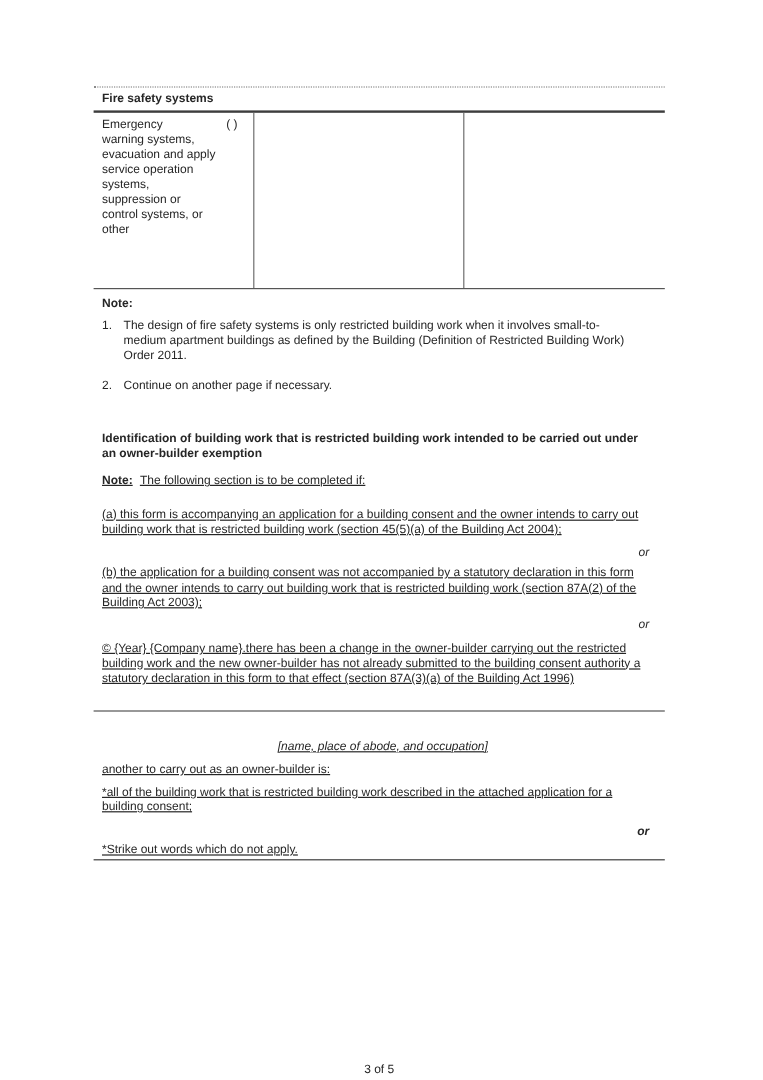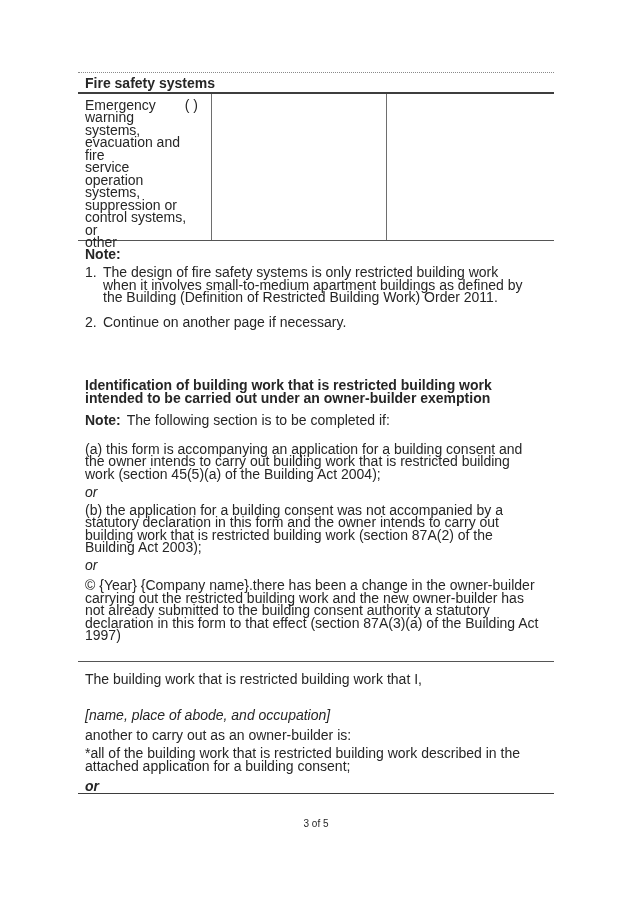--- a/index.html
+++ b/index.html
@@ -13,21 +13,21 @@
     position: relative;
     font-family: "Liberation Sans", sans-serif;
     color: #262626;
     overflow: hidden;
   }
   .content {
     position: absolute;
     left: 78px;
     top: 72px;
     width: 476px;
-    font-size: 14px;
+    font-size: 10px;
     line-height: 12.5px;
   }
 
   
   .fs-table {
     border-top: 1px dotted #8a8a8a;
     border-bottom: 1.5px solid #555;
   }
   .fs-table-header {
     border-bottom: 2px solid #3d3d3d;
@@ -69,45 +69,46 @@
   .note-list { margin: 0 21px 0 7px; }
   .note-item { display: flex; }
   .note-item .num { width: 18px; flex: 0 0 18px; }
   .note-item .txt { flex: 1; }
   #note-item-1 { margin-top: 6px; }
   #note-item-2 { margin-top: 12px; }
 
   
   .section-heading {
     font-weight: bold;
-    margin: 51px 13px 0 7px;
+    margin: 32px 13px 0 7px;
   }
-  .p { margin: 0 13px 0 7px; }
+  .p { margin: 0 13px 0 7px; text-decoration: underline; }
   #note2 { margin-top: 10px; }
   #note2 .note-inline { font-weight: bold; }
   #note2 .note-text { margin-left: 6px; }
   #para-a { margin-top: 16px; }
   .or-line {
     font-style: italic;
     margin: 6px 13px 0 7px;
+    text-align: right;
   }
   #or-2 { margin-top: 5px; }
   #para-b { margin-top: 5px; }
   #para-c { margin-top: 8px; }
 
   
   .rule1 {
     border: none;
     border-top: 1px solid #555;
     margin: 19px 0 0 0;
   }
   #p-building { margin-top: 11px; }
   #p-name-hint {
     margin: 24px 1px 0 7px;
-    text-align: left;
+    text-align: center;
     font-style: italic;
   }
   #p-intend { margin-top: 7px; }
   #p-all { margin-top: 6px; }
   #or-3 {
     font-weight: bold;
     font-style: italic;
     margin-top: 8px;
   }
   #p-below { margin-top: 7px; }
@@ -115,38 +116,38 @@
   .rule2 {
     border: none;
     border-top: 1.5px solid #3d3d3d;
     margin: 0;
   }
 
   
   .footer {
     position: absolute;
     left: 78px;
-    top: 818px;
+    top: 886px;
     width: 476px;
     text-align: center;
     font-size: 10px;
   }
 </style>
 </head>
 <body>
 
 <div class="content">
 
   <div class="fs-table">
     <div class="fs-table-header">Fire safety systems</div>
     <div class="fs-row">
       <div class="fs-cell1">
         <div class="row-label">Emergency
 warning systems,
-evacuation and fire
+evacuation and apply
 service operation
 systems,
 suppression or
 control systems, or
 other</div>
         <div class="marker">( )</div>
       </div>
       <div class="fs-cell2"></div>
       <div class="fs-cell3"></div>
     </div>
@@ -167,26 +168,26 @@
   <div class="section-heading">Identification of building work that is restricted building work intended to be carried out under an owner-builder exemption</div>
 
   <div class="p" id="note2">
     <span class="note-inline">Note:</span><span class="note-text">The following section is to be completed if:</span>
   </div>
 
   <div class="p" id="para-a">(a) this form is accompanying an application for a building consent and the owner intends to carry out building work that is restricted building work (section 45(5)(a) of the Building Act 2004);</div>
   <div class="or-line" id="or-1">or</div>
   <div class="p" id="para-b">(b) the application for a building consent was not accompanied by a statutory declaration in this form and the owner intends to carry out building work that is restricted building work (section 87A(2) of the Building Act 2003);</div>
   <div class="or-line" id="or-2">or</div>
-  <div class="p" id="para-c">© {Year} {Company name}.there has been a change in the owner-builder carrying out the restricted building work and the new owner-builder has not already submitted to the building consent authority a statutory declaration in this form to that effect (section 87A(3)(a) of the Building Act 1997)</div>
+  <div class="p" id="para-c">© {Year} {Company name}.there has been a change in the owner-builder carrying out the restricted building work and the new owner-builder has not already submitted to the building consent authority a statutory declaration in this form to that effect (section 87A(3)(a) of the Building Act 1996)</div>
 
   <hr class="rule1">
 
-  <div class="p" id="p-building">The building work that is restricted building work that I,</div>
   <div class="p" id="p-name-hint">[name, place of abode, and occupation]</div>
   <div class="p" id="p-intend">another to carry out as an owner-builder is:</div>
   <div class="p" id="p-all">*all of the building work that is restricted building work described in the attached application for a building consent;</div>
   <div class="or-line" id="or-3">or</div>
+  <div class="p" id="p-strike">*Strike out words which do not apply.</div>
 
   <hr class="rule2">
 </div>
 
 <div class="footer">3 of 5</div>
 
 </body></html>

